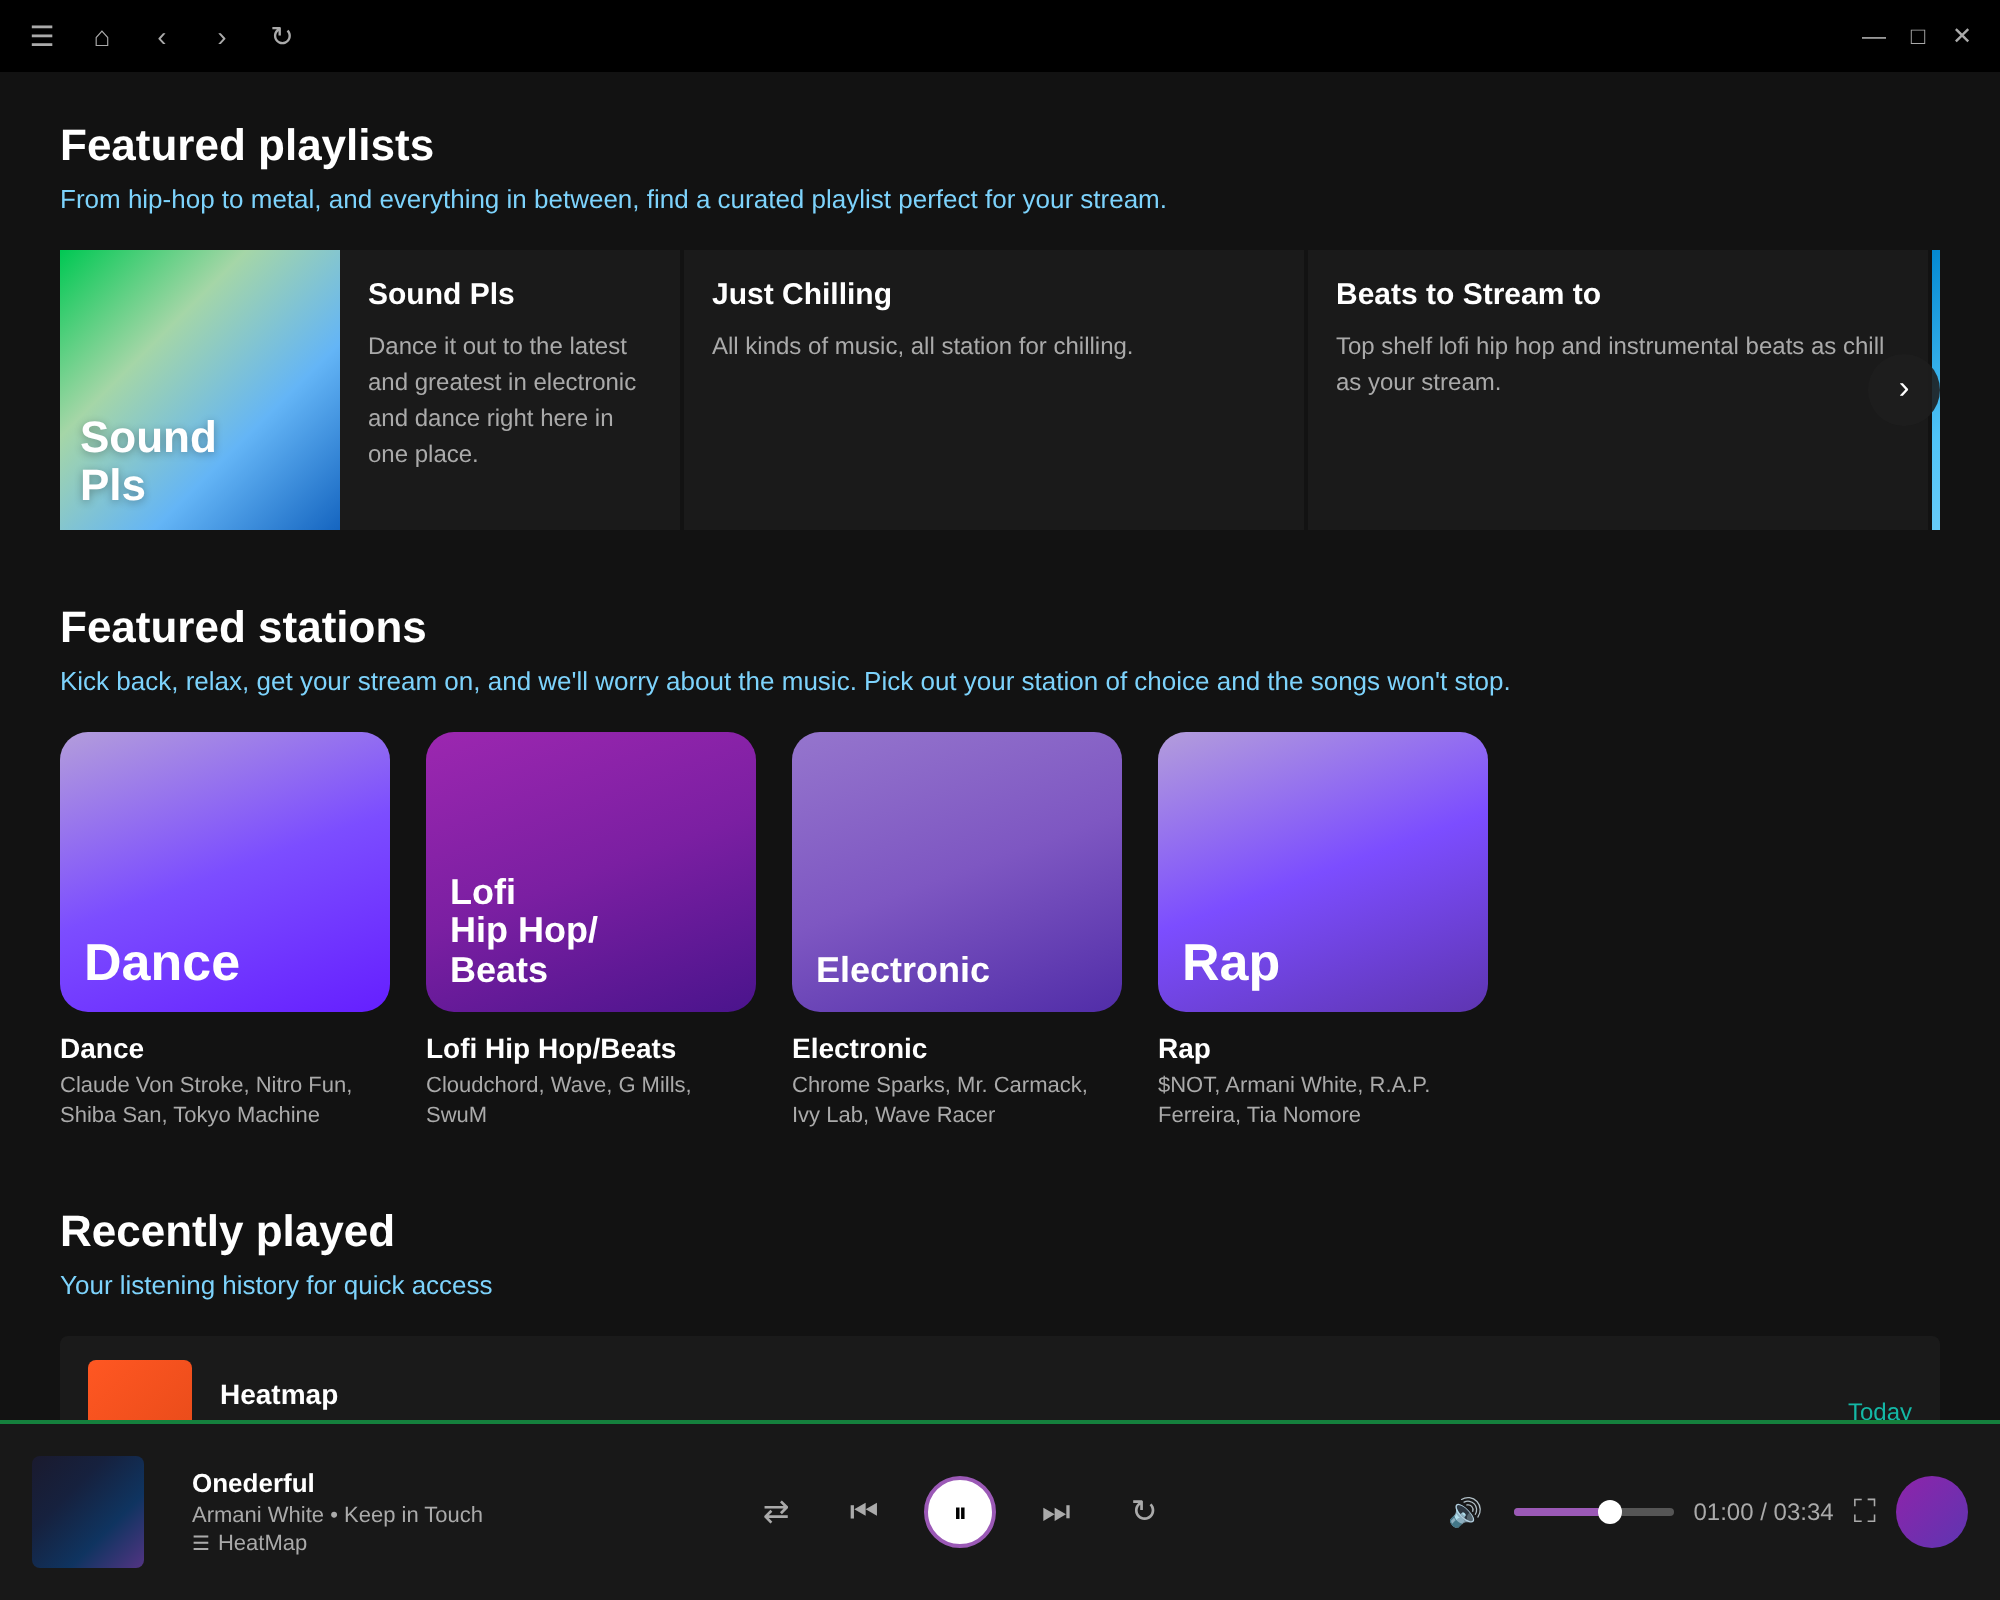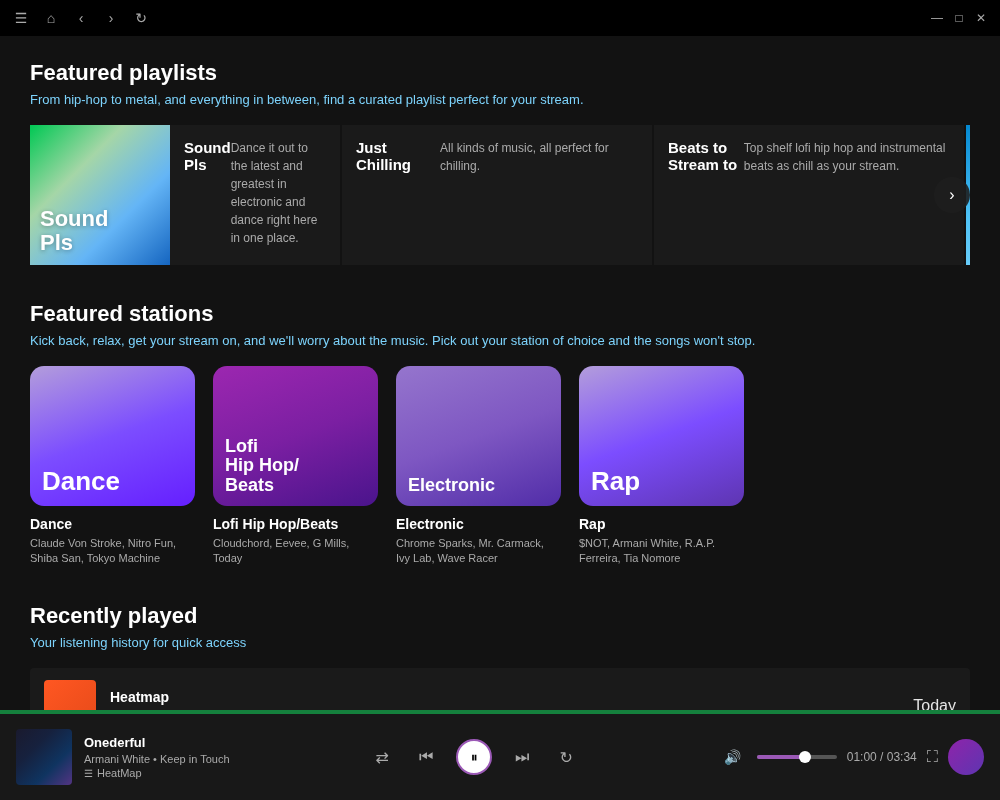--- a/index.html
+++ b/index.html
@@ -92,21 +92,21 @@
     .playlist-thumb {
       width: 140px;
       height: 140px;
       flex-shrink: 0;
       position: relative;
       overflow: hidden;
     }
     .playlist-info {
       padding: 14px 14px;
       display: flex;
-      flex-direction: row;
+      flex-direction: column;
       justify-content: flex-start;
     }
     .playlist-name {
       font-size: 15px;
       font-weight: 700;
       color: #fff;
       margin-bottom: 8px;
     }
     .playlist-desc {
       font-size: 12px;
@@ -242,37 +242,37 @@
       font-size: 14px;
       font-weight: 700;
       color: #fff;
       margin-bottom: 4px;
     }
     .recent-meta {
       font-size: 12px;
       color: #aaa;
     }
     .recent-time {
-      font-size: 16px;
-      color: #e5e5e5;
+      font-size: 12px;
+      color: #14b8a6;
     }
 
     
     .player-bar {
       position: absolute;
       bottom: 0;
       left: 0;
       right: 0;
       height: 90px;
       background: #181818;
-      border-top: 4px solid #15803d;
+      border-top: 2px solid #15803d;
       display: flex;
       align-items: center;
       padding: 0 16px;
-      gap: 12px;
+      gap: 24px;
     }
     .player-album {
       width: 56px;
       height: 56px;
       border-radius: 4px;
       background: linear-gradient(135deg, #222, #555);
       flex-shrink: 0;
       overflow: hidden;
     }
     .player-album-img {
@@ -422,21 +422,21 @@
         </div>
         <div class="playlist-info">
           <div class="playlist-name">Sound Pls</div>
           <div class="playlist-desc">Dance it out to the latest and greatest in electronic and dance right here in one place.</div>
         </div>
       </div>
 
       <div class="playlist-card">
         <div class="playlist-info">
           <div class="playlist-name">Just Chilling</div>
-          <div class="playlist-desc">All kinds of music, all perfect for chilling.</div>
+          <div class="playlist-desc">All kinds of music, all station for chilling.</div>
         </div>
       </div>
 
       <div class="playlist-card">
         <div class="playlist-info">
           <div class="playlist-name">Beats to Stream to</div>
           <div class="playlist-desc">Top shelf lofi hip hop and instrumental beats as chill as your stream.</div>
         </div>
       </div>
 
@@ -462,21 +462,21 @@
         </div>
         <div class="station-name">Dance</div>
         <div class="station-artists">Claude Von Stroke, Nitro Fun, Shiba San, Tokyo Machine</div>
       </div>
 
       <div class="station-card">
         <div class="station-thumb station-lofi">
           <div class="station-thumb-label" style="font-size:18px;">Lofi<br>Hip Hop/<br>Beats</div>
         </div>
         <div class="station-name">Lofi Hip Hop/Beats</div>
-        <div class="station-artists">Cloudchord, Eevee, G Mills, Today</div>
+        <div class="station-artists">Cloudchord, Wave, G Mills, SwuM</div>
       </div>
 
       <div class="station-card">
         <div class="station-thumb station-electronic">
           <div class="station-thumb-label" style="font-size:18px;">Electronic</div>
         </div>
         <div class="station-name">Electronic</div>
         <div class="station-artists">Chrome Sparks, Mr. Carmack, Ivy Lab, Wave Racer</div>
       </div>
 

